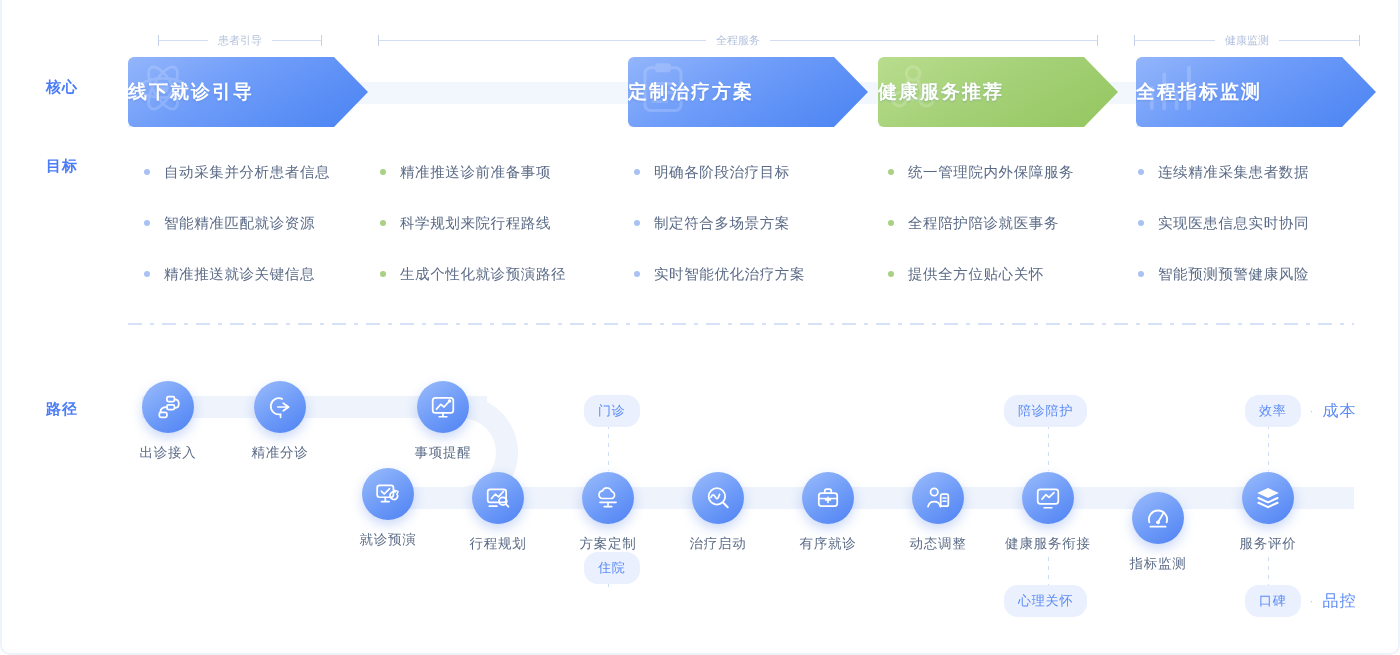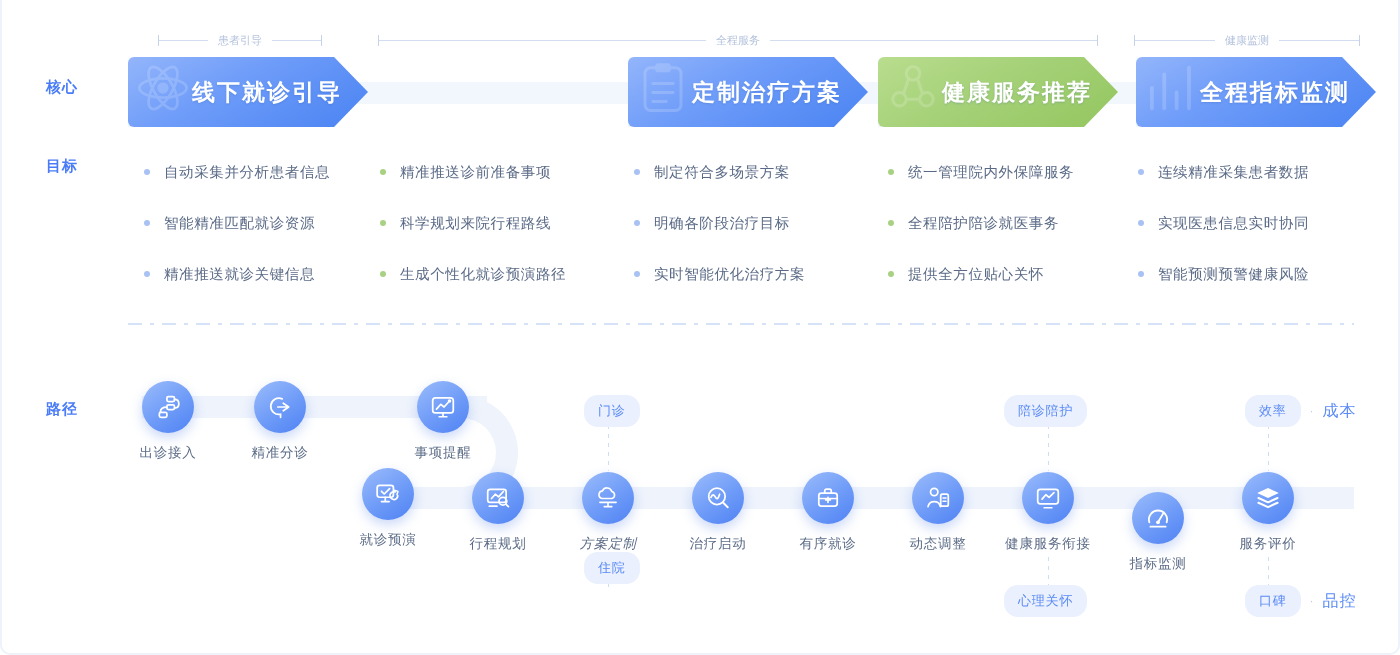--- a/index.html
+++ b/index.html
@@ -69,24 +69,24 @@
   .arrow.blue  { background: linear-gradient(150deg, #93b5fb 0%, #6e9cf9 42%, #4a83f2 100%); }
   .arrow.green { background: linear-gradient(150deg, #b9dd8e 0%, #a5d178 45%, #93c65f 100%); }
   .arrow .wm {
     position: absolute; left: 8px; top: 4px;
     width: 54px; height: 54px; opacity: .17;
     pointer-events: none;
   }
   .arrow .atext {
     position: relative;
     width: 100%;
-    text-align: right;
+    text-align: left;
     padding-right: 26px;
     color: #ffffff;
-    font-size: 23px;
+    font-size: 19px;
     font-weight: bold;
     letter-spacing: 2px;
     text-shadow: 0 1px 2px rgba(40,80,160,0.22);
     white-space: nowrap;
   }
 
   
   .goal-col { position: absolute; top: 155px; }
   .goal-item {
     display: flex; align-items: center;
@@ -259,25 +259,25 @@
         <span class="goal-text">科学规划来院行程路线</span>
       </div>
     <div class="goal-item">
         <span class="goal-dot green"></span>
         <span class="goal-text">生成个性化就诊预演路径</span>
       </div>
   </div>
   <div class="goal-col" style="left:632px;">
     <div class="goal-item">
         <span class="goal-dot blue"></span>
+        <span class="goal-text">明确各阶段治疗目标</span>
+      </div>
+    <div class="goal-item">
+        <span class="goal-dot blue"></span>
         <span class="goal-text">制定符合多场景方案</span>
-      </div>
-    <div class="goal-item">
-        <span class="goal-dot blue"></span>
-        <span class="goal-text">明确各阶段治疗目标</span>
       </div>
     <div class="goal-item">
         <span class="goal-dot blue"></span>
         <span class="goal-text">实时智能优化治疗方案</span>
       </div>
   </div>
   <div class="goal-col" style="left:886px;">
     <div class="goal-item">
         <span class="goal-dot green"></span>
         <span class="goal-text">统一管理院内外保障服务</span>
@@ -366,21 +366,21 @@
         <rect x="2.5" y="4" width="17" height="12" rx="2.2" fill="none" stroke="#fff" stroke-width="1.6"></rect>
         <path d="M6 12.5 L9.5 8.5 L12.5 11 L17 6" fill="none" stroke="#fff" stroke-width="1.6" stroke-linecap="round" stroke-linejoin="round"></path>
         <circle cx="16.5" cy="15" r="3.6" fill="none" stroke="#fff" stroke-width="1.6"></circle>
         <path d="M19.2 17.6 L21.6 20" stroke="#fff" stroke-width="1.6" stroke-linecap="round"></path>
         <path d="M4 19.5 H11" stroke="#fff" stroke-width="1.6" stroke-linecap="round"></path>
       </svg>
     </div>
     <div class="nlabel">行程规划</div>
   </div>
 
-  <div class="node" style="left:546px; top:472px;font-style:italic;">
+  <div class="node" style="left:546px; top:472px;">
     <div class="circ">
       <svg viewBox="0 0 24 24">
         <path d="M6.5 12.5 a3.6 3.6 0 0 1 .4 -7.1 a4.6 4.6 0 0 1 8.6 .6 a3.4 3.4 0 0 1 .3 6.5 Z" fill="none" stroke="#fff" stroke-width="1.5" stroke-linejoin="round"></path>
         <path d="M4.5 16 H19.5 M12 16 V20 M8.5 20 H15.5" stroke="#fff" stroke-width="1.5" stroke-linecap="round"></path>
       </svg>
     </div>
     <div class="nlabel">方案定制</div>
   </div>
 
   <div class="node" style="left:656px; top:472px;">

